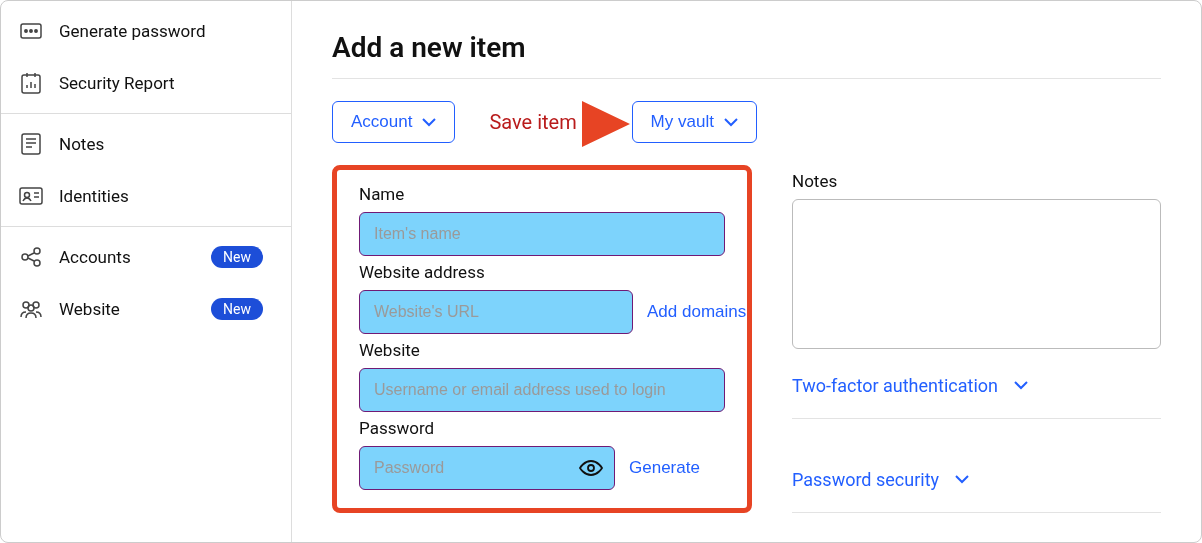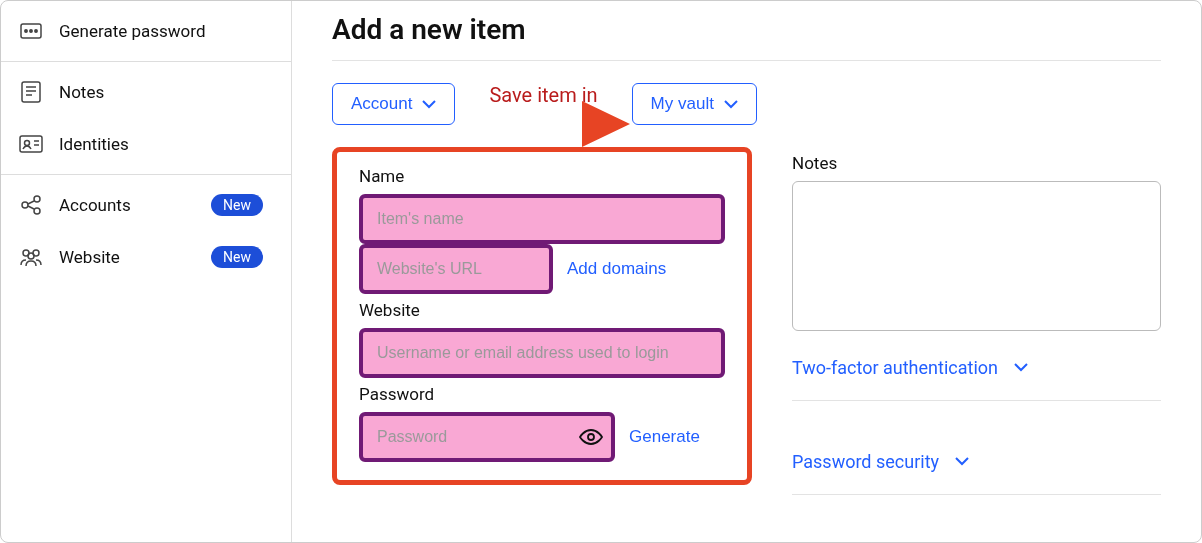--- a/index.html
+++ b/index.html
@@ -53,36 +53,37 @@
       position: absolute;
       right: 28px;
       background: #1d4ed8;
       color: #fff;
       font-size: 14px;
       padding: 3px 12px;
       border-radius: 12px;
     }
     .main {
       flex: 1;
-      padding: 12px 40px;
+      padding: 30px 40px;
       position: relative;
     }
     .page-title {
       font-size: 28px;
       font-weight: 600;
       color: #111;
       margin-bottom: 14px;
     }
     .title-divider {
       border: none;
       border-top: 1px solid #e3e3e3;
       margin-bottom: 22px;
     }
     .dropdown-row {
       display: flex;
+      align-items: center;
       gap: 34px;
       margin-bottom: 22px;
     }
     .dropdown-btn {
       display: inline-flex;
       align-items: center;
       gap: 10px;
       border: 1.5px solid #225fff;
       color: #225fff;
       background: #fff;
@@ -109,25 +110,25 @@
       width: 420px;
     }
     .field-label {
       font-size: 17px;
       color: #111;
       margin-bottom: 8px;
       margin-top: 6px;
     }
     .text-input {
       width: 100%;
-      border: 4px solid #701a75;
+      border: 1px solid #701a75;
       border-radius: 6px;
       padding: 12px 14px;
       font-size: 16px;
-      background: #f9a8d4;
+      background: #7dd3fc;
     }
     .text-input::placeholder {
       color: #9a9a9a;
     }
     .input-row {
       display: flex;
       align-items: center;
       gap: 14px;
     }
     .input-row .text-input { flex: 1; min-width: 0; }
@@ -206,20 +207,30 @@
         <span class="icon">
           <svg width="22" height="16" viewBox="0 0 22 16" fill="none" stroke="currentColor" stroke-width="1.5">
               <rect x="1" y="1" width="20" height="14" rx="2"></rect>
               <circle cx="6" cy="8" r="1.2" fill="currentColor"></circle>
               <circle cx="11" cy="8" r="1.2" fill="currentColor"></circle>
               <circle cx="16" cy="8" r="1.2" fill="currentColor"></circle>
             </svg>
         </span>
         <span class="label">Generate password</span>
       </div>
+      <div class="sidebar-item">
+        <span class="icon">
+          <svg width="20" height="22" viewBox="0 0 20 22" fill="none" stroke="currentColor" stroke-width="1.5">
+              <rect x="1" y="3" width="18" height="18" rx="2"></rect>
+              <path d="M6 1v4M14 1v4"></path>
+              <path d="M6 16v-3M10 16v-6M14 16v-4"></path>
+            </svg>
+        </span>
+        <span class="label">Security Report</span>
+      </div>
     </div>
     <div class="sidebar-section">
       <div class="sidebar-item">
         <span class="icon">
           <svg width="20" height="22" viewBox="0 0 20 22" fill="none" stroke="currentColor" stroke-width="1.5">
               <rect x="1" y="1" width="18" height="20" rx="2"></rect>
               <path d="M5 6h10M5 10h10M5 14h6"></path>
             </svg>
         </span>
         <span class="label">Notes</span>
@@ -285,22 +296,23 @@
             </svg>
         </span>
       </button>
     </div>
 
     <div class="form-area">
       <div class="highlight-box">
         <div class="field-label" style="margin-top:0">Name</div>
         <input class="text-input" placeholder="Item's name" style="">
 
+        <div class="field-label">Website address</div>
         <div class="input-row">
-          <input class="text-input" style="width: 194px; flex: 0 0 auto;" placeholder="Website's URL">
+          <input class="text-input" style="width: 274px; flex: 0 0 auto;" placeholder="Website's URL">
           <button class="link-btn">Add domains</button>
         </div>
 
         <div class="field-label">Website</div>
         <input class="text-input" placeholder="Username or email address used to login" style="">
 
         <div class="field-label">Password</div>
         <div class="password-wrap">
           <div class="password-box">
             <input class="text-input" type="password" placeholder="Password" style="">

